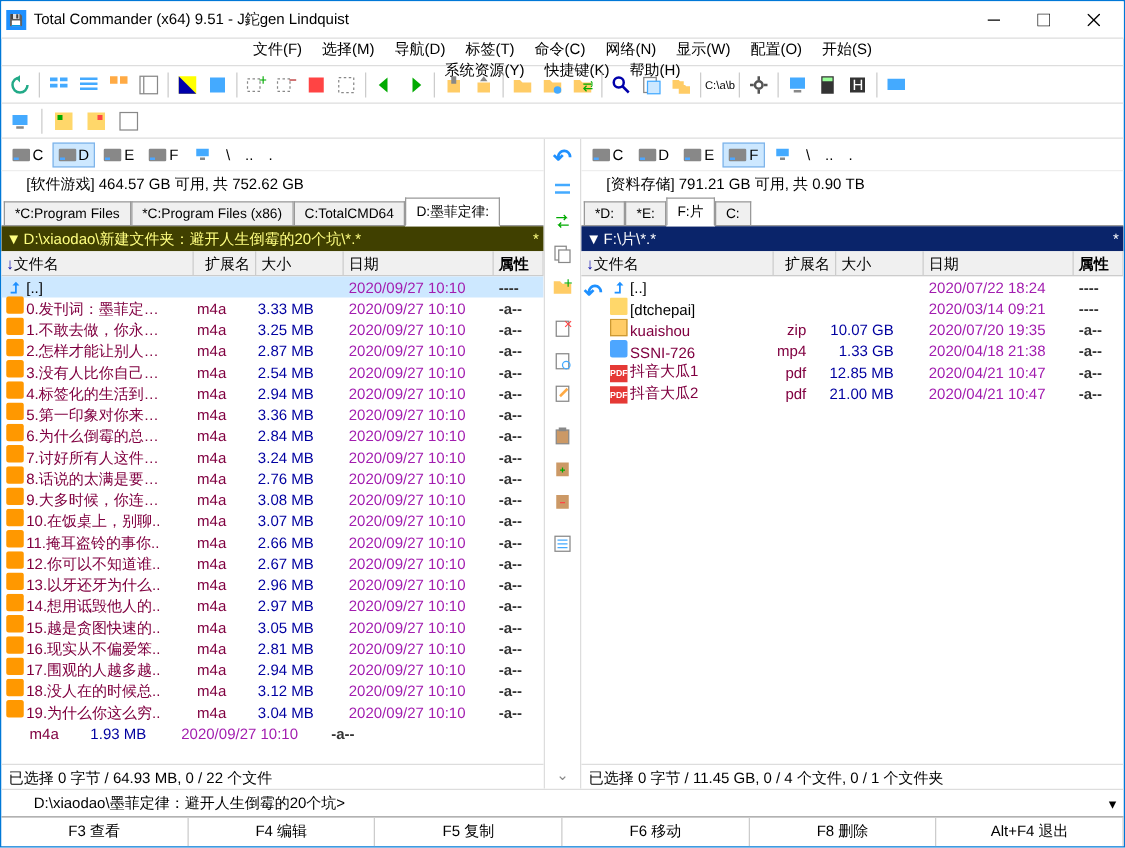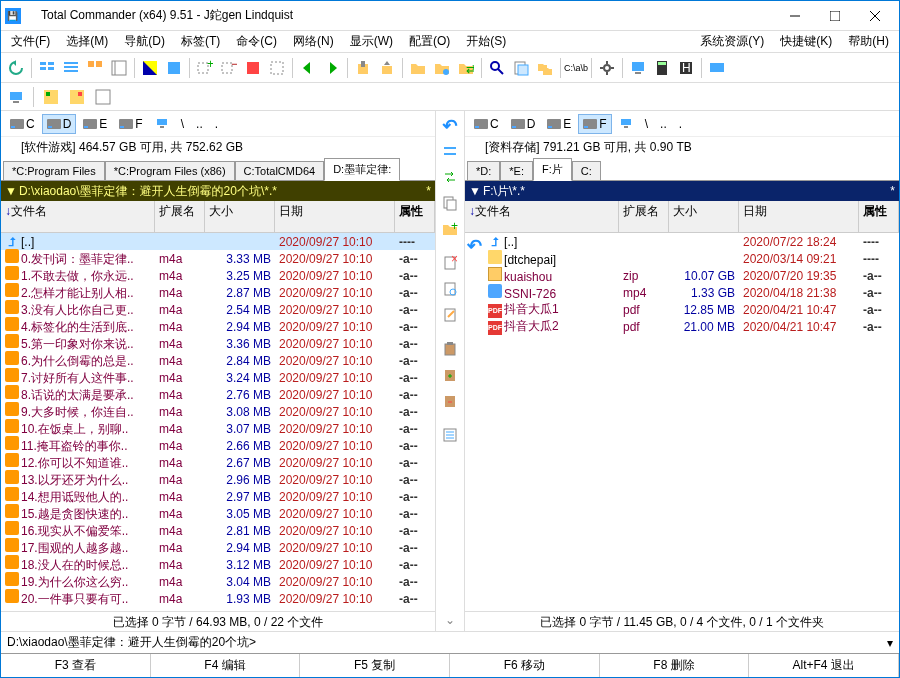--- a/index.html
+++ b/index.html
@@ -1,22 +1,22 @@
 <!DOCTYPE html>
 <html><head>
 <meta charset="utf-8">
 <style>
 * { margin: 0; padding: 0; box-sizing: border-box; font-family: "Microsoft YaHei", "SimSun", sans-serif; font-size: 12px; }
 body { background: #fff; width: 900px; height: 678px; overflow: hidden; display: flex; flex-direction: column; border: 1px solid #0078d7; }
 .titlebar { height: 30px; background: #fff; display: flex; align-items: center; padding: 0 4px; border-bottom: 1px solid #ddd; }
 .titlebar .icon-app { width: 16px; height: 16px; background: #1e90ff; margin-right: 6px; display:inline-flex; align-items:center; justify-content:center; color:#fff; font-size:9px; }
-.titlebar .title { flex: 1; font-size: 12px; margin-left: 14px; }
+.titlebar .title { flex: 1; font-size: 12px; }
 .win-btns { display: flex; }
 .win-btn { width: 40px; height: 28px; display: flex; align-items: center; justify-content: center; cursor: pointer; }
-.menubar { height: 22px; display: flex; align-items: center; padding: 0 2px; border-bottom: 1px solid #ddd; }
+.menubar { height: 22px; display: flex; align-items: center; padding: 0 2px; border-bottom: 1px solid #ddd; flex-direction: column; }
 .menubar .menu-item { padding: 2px 8px; cursor: pointer; }
 .menubar .spacer { flex: 1; }
 .toolbar { height: 30px; display: flex; align-items: center; padding: 2px 4px; gap: 2px; border-bottom: 1px solid #ddd; flex-wrap: nowrap; overflow: hidden;}
 .tb-btn { width: 22px; height: 22px; display: flex; align-items: center; justify-content: center; border: 1px solid transparent; cursor: pointer; }
 .tb-sep { width: 1px; height: 20px; background: #ccc; margin: 0 2px; }
 .toolbar2 { height: 28px; display: flex; align-items: center; padding: 2px 4px; gap: 4px; border-bottom: 1px solid #ddd; }
 .tb2-btn { width: 22px; height: 22px; display:flex; align-items:center; justify-content:center; border:1px solid transparent; cursor:pointer;}
 .panels { flex: 1; display: flex; overflow: hidden; }
 .panel { flex: 1; display: flex; flex-direction: column; overflow: hidden; }
 .middle-bar { width: 30px; display: flex; flex-direction: column; align-items: center; gap: 2px; padding: 4px 2px; border-left:1px solid #ddd; border-right:1px solid #ddd;}
@@ -28,48 +28,48 @@
 .drive-icon::after{content:"";position:absolute;bottom:1px;left:1px;width:4px;height:2px;background:#4da6ff;}
 .free-space { height: 20px; padding: 2px 20px; font-size: 12px; }
 .tab-row { height: 24px; display: flex; align-items: flex-end; padding: 0 2px; gap: 0; border-bottom:1px solid #999;}
 .tab { padding: 3px 8px; border: 1px solid #999; border-bottom: none; background: #f0f0f0; cursor: pointer; font-size: 11px; white-space:nowrap; }
 .tab.active { background: #fff; border-bottom: 1px solid #fff; position: relative; top: 1px; }
 .tab.locked::before { content: "*"; }
 .path-bar { height: 20px; background: #0a246a; color: #fff; display: flex; align-items: center; padding: 0 4px; font-size: 12px;}
 .path-bar.green { background:#404000; color:#ffff80;}
 .path-bar .arrow { margin-right:2px;}
 .path-bar .path-text { flex:1; overflow:hidden; text-overflow:ellipsis; white-space:nowrap;}
-.file-header { height: 32px; display: flex; background: #f0f0f0; border-bottom: 1px solid #ccc; }
+.file-header { height: 20px; display: flex; background: #f0f0f0; border-bottom: 1px solid #ccc; }
 .file-header .col { padding: 2px 4px; border-right: 1px solid #ccc; font-size: 12px; cursor: pointer; overflow:hidden; white-space:nowrap;}
 .file-list { flex: 1; overflow-y: auto; overflow-x: hidden; }
 .file-row { height: 17px; display: flex; align-items: center; font-size: 12px; cursor: pointer; }
 .file-row.selected { background: #cde8ff; }
 .file-row .cell { padding: 0 4px; overflow: hidden; text-overflow: ellipsis; white-space: nowrap; }
 .file-row .name { color: #800040; }
 .file-row .size { text-align: right; color: #0000a0; }
-.file-row .date { color: #b91c1c; }
+.file-row .date { color: #a21caf; margin-left: 20px; }
 .file-row .ext { color: #800040; }
 .file-row .attr { color:#333;}
 .file-row.dir .name { color: #000; }
 .file-row.updir .name { color: #000; }
 .file-row .fi { width:14px; height:14px; display:inline-flex; align-items:center; justify-content:center; margin-right:2px; flex-shrink:0;}
 .fi-audio { background:#ff9800; border-radius:2px;}
 .fi-folder { background:#ffd76a; border-radius:1px;}
 .fi-zip { background:#ffcc66; border:1px solid #cc9933;}
 .fi-video { background:#4da6ff; border-radius:2px;}
 .fi-pdf { background:#e53935; color:#fff; font-size:7px; font-weight:bold;}
 .fi-up { color:#1e90ff; font-weight:bold;}
-.status-row { height: 20px; padding: 2px 6px; font-size: 12px; border-top: 1px solid #ddd; text-align: center; }
+.status-row { height: 20px; padding: 2px 6px; font-size: 12px; border-top: 1px solid #ddd; }
 .cmd-row { height: 22px; display: flex; align-items: center; padding: 2px 6px; border-top: 1px solid #ddd; font-size: 12px; }
-.cmd-row .prompt { margin-right: 4px; }
+.cmd-row .prompt { margin-right: 4px; margin-left: 20px; }
 .cmd-row .cmd-input { flex: 1; }
 .fkeys { height: 24px; display: flex; border-top: 1px solid #999; }
 .fkey { flex: 1; display: flex; align-items: center; justify-content: center; border-right: 1px solid #ccc; cursor: pointer; font-size: 12px; }
 .col-name{flex:1;min-width:0;}
-.col-ext{width:50px;}
+.col-ext{width:50px;text-align:right;}
 .col-size{width:70px;}
 .col-date{width:120px;}
 .col-attr{width:40px;font-weight:bold;}
 svg { display: block; }
 .back-arrow{color:#1e90ff;font-size:18px;font-weight:bold;cursor:pointer;}
 </style>
 </head>
 <body>
 
 <div class="titlebar">
@@ -324,21 +324,21 @@
       <span>[软件游戏]</span> <span>464.57 GB 可用, 共 752.62 GB</span>
     </div>
     <div class="tab-row" id="left-tabs">
         <div class="tab locked">C:Program Files</div>
         <div class="tab locked">C:Program Files (x86)</div>
         <div class="tab">C:TotalCMD64</div>
         <div class="tab active">D:墨菲定律:</div>
       </div>
     <div class="path-bar green">
       <span class="arrow">▼</span>
-        <span class="path-text">D:\xiaodao\墨菲定律：避开人生倒霉的20个坑\*.*</span>
+        <span class="path-text">D:\xiaodao\新建文件夹：避开人生倒霉的20个坑\*.*</span>
         <span>*</span>
     </div>
     <div class="file-header">
       <div class="col col-name"><span style="color:#00a">↓</span><span>文件名</span></div>
       <div class="col col-ext">扩展名</div>
       <div class="col col-size">大小</div>
       <div class="col col-date">日期</div>
       <div class="col col-attr">属性</div>
     </div>
     <div class="file-list" id="left-files">
@@ -485,21 +485,20 @@
           <div class="cell col-attr attr">-a--</div>
         </div>
         <div class="file-row audio">
           <div class="cell col-name name"><span class="fi fi-audio"></span>19.为什么你这么穷..</div>
           <div class="cell col-ext ext">m4a</div>
           <div class="cell col-size size">3.04 MB</div>
           <div class="cell col-date date">2020/09/27 10:10</div>
           <div class="cell col-attr attr">-a--</div>
         </div>
         <div class="file-row audio">
-          <div class="cell col-name name"><span class="fi fi-audio"></span>20.一件事只要有可..</div>
           <div class="cell col-ext ext">m4a</div>
           <div class="cell col-size size">1.93 MB</div>
           <div class="cell col-date date">2020/09/27 10:10</div>
           <div class="cell col-attr attr">-a--</div>
         </div>
       </div>
     <div class="status-row">已选择 0 字节 / 64.93 MB, 0 / 22 个文件</div>
   </div>
 
   <div class="middle-bar">

